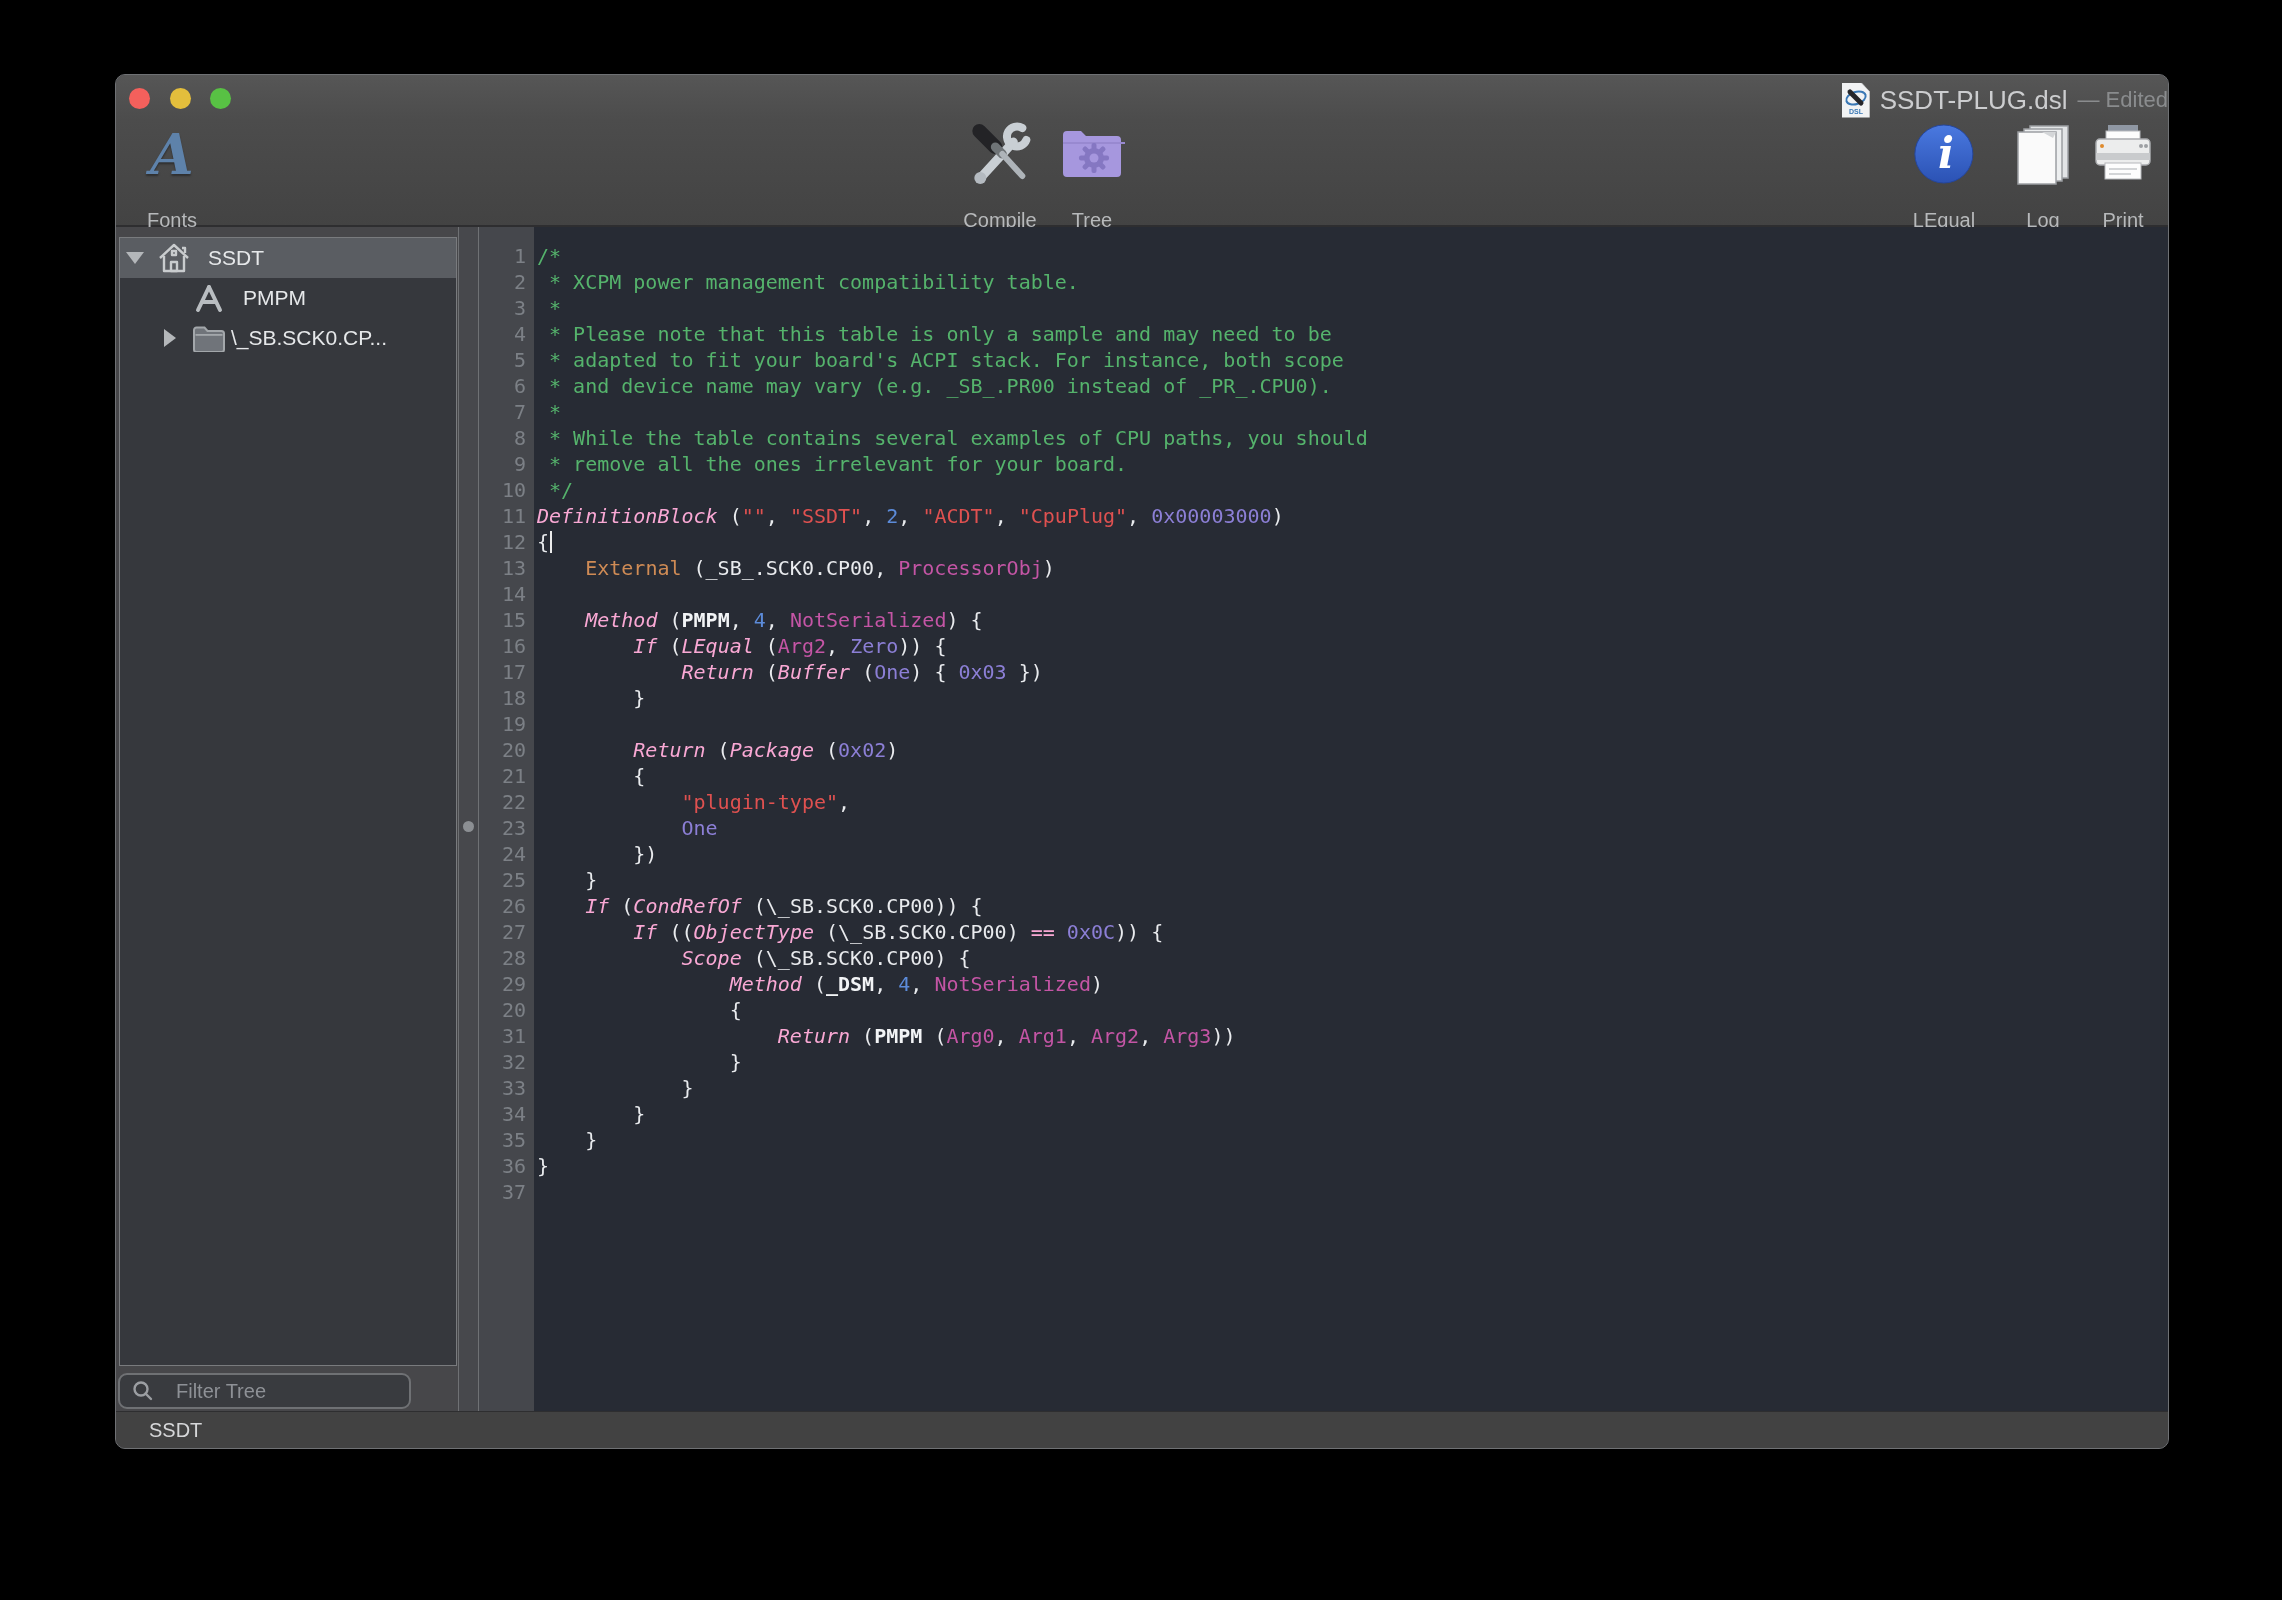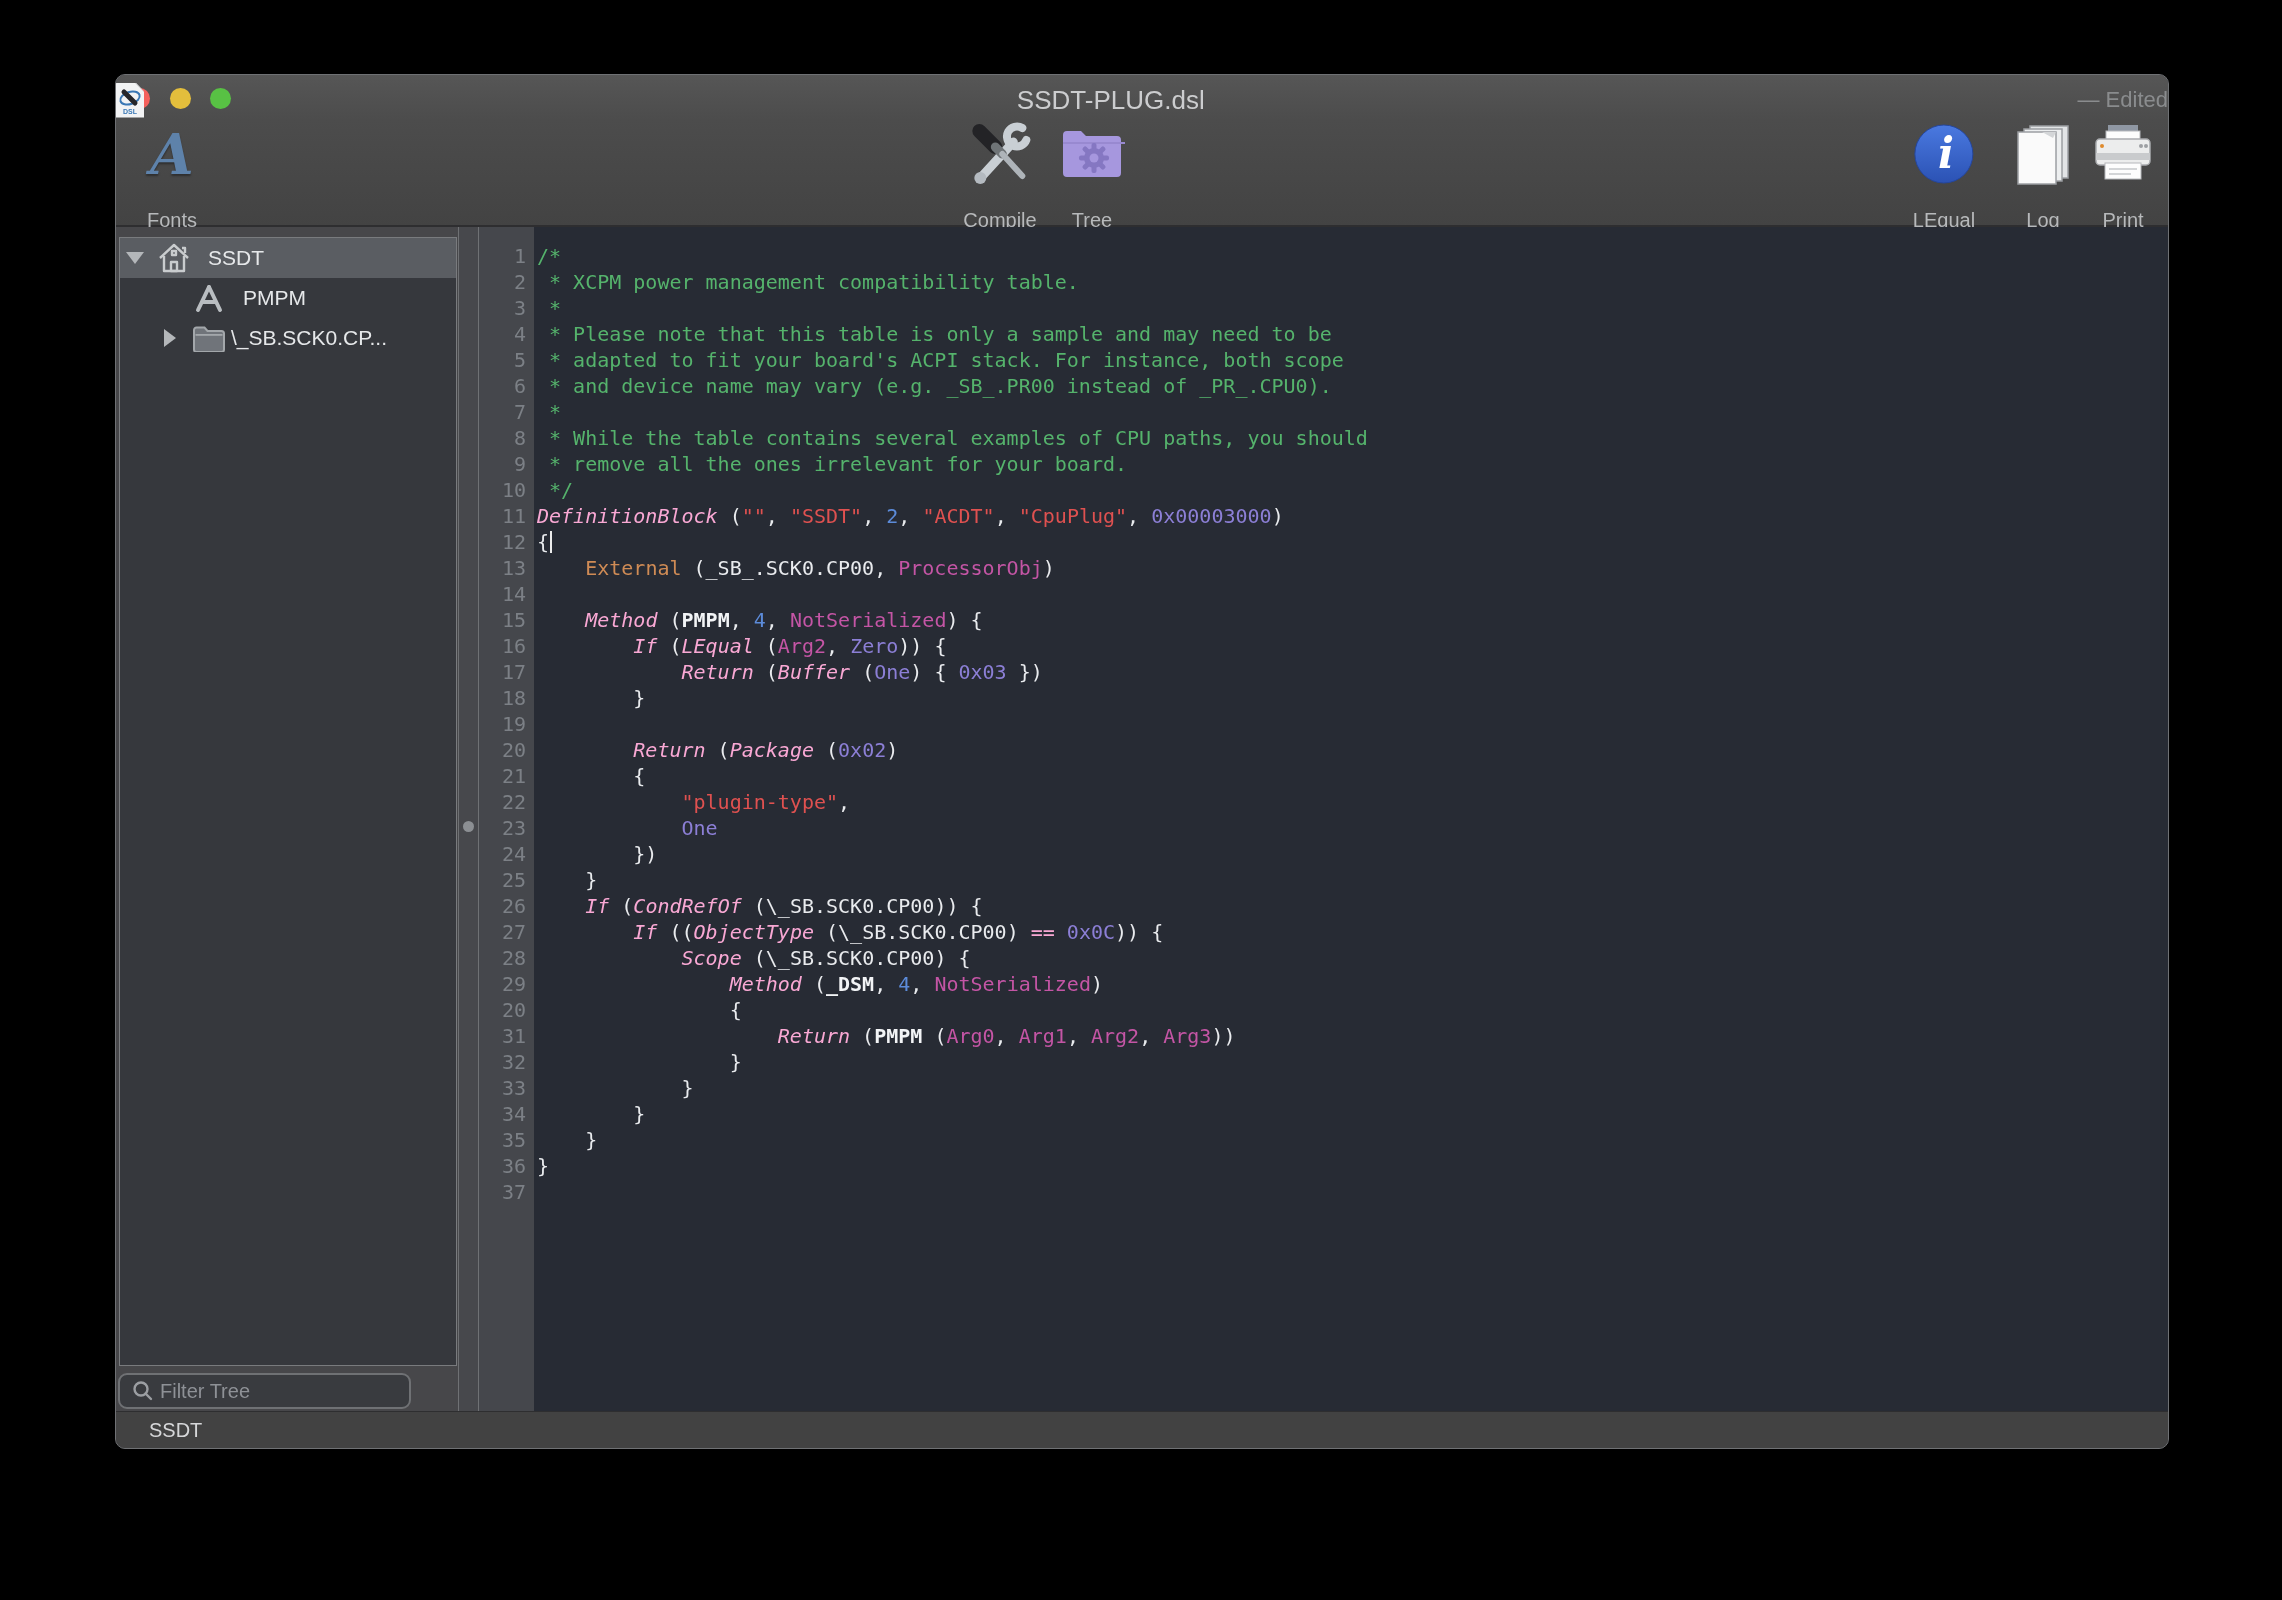--- a/index.html
+++ b/index.html
@@ -10,21 +10,21 @@
   .window{position:absolute;left:115px;top:74px;width:2054px;height:1375px;border-radius:10px;
     background:#454549;border:1px solid #6f7174;box-sizing:border-box;overflow:hidden;}
 
   
   .chrome{position:absolute;left:0;top:0;right:0;height:152px;
     background:linear-gradient(#565656,#4c4c4c 30%,#434343);border-bottom:2px solid #2e2e30;box-sizing:border-box;}
   .traffic{position:absolute;top:13px;width:21px;height:21px;border-radius:50%;}
   .traffic.red{left:13px;background:#f4605c;}
   .traffic.yellow{left:54px;background:#e3be3c;}
   .traffic.green{left:94px;background:#58c144;}
-  .titlerow{position:absolute;left:0;right:0;top:5px;height:40px;display:flex;align-items:center;justify-content:space-between;gap:10px;}
+  .titlerow{position:absolute;left:0;right:0;top:5px;height:40px;display:flex;align-items:center;justify-content:flex-end;gap:10px;}
   .doc-icon{position:relative;width:28px;height:35px;background:#f2f3f4;
     clip-path:polygon(0 0,70% 0,100% 26%,100% 100%,0 100%);}
   .doc-icon .fold{position:absolute;right:0;top:0;width:0;height:0;border-left:9px solid transparent;border-top:9px solid #c2c4c6;}
   .doc-icon svg{position:absolute;left:0;top:0;}
   .title-name{font-size:26px;color:#cccdcf;}
   .title-suffix{font-size:22px;color:#8a8c8e;}
 
   
   .tbitem{position:absolute;top:44px;height:100px;transform:translateX(-50%);text-align:center;}
   .tbitem .ic{height:70px;display:flex;align-items:center;justify-content:center;}
@@ -38,21 +38,21 @@
   .sidebar-box{position:absolute;left:3px;top:10px;width:338px;height:1129px;
     background:#36383d;border:1px solid #797b7e;box-sizing:border-box;overflow:hidden;}
   .tree-row{position:relative;height:40px;display:flex;align-items:center;color:#e6e8ea;font-size:21px;}
   .tree-row.selected{background:#5a5d62;}
   .disc{width:0;height:0;flex:none;}
   .disc.expanded{border-left:9px solid transparent;border-right:9px solid transparent;border-top:12px solid #b4b7ba;}
   .disc.collapsed{border-top:9px solid transparent;border-bottom:9px solid transparent;border-left:12px solid #b4b7ba;}
   .tree-ic{flex:none;display:flex;align-items:center;justify-content:center;}
   .filter-field{position:absolute;left:2px;top:1146px;width:293px;height:36px;border-radius:9px;
     border:2px solid #6f7174;background:#393b3f;box-sizing:border-box;display:flex;align-items:center;}
-  .filter-ph{font-size:20px;color:#8e9196;margin-left:4px;}
+  .filter-ph{font-size:20px;color:#8e9196;margin-left:20px;}
 
   .splitter{position:relative;width:21px;flex:none;background:#47484c;border-left:1px solid #6f7174;border-right:1px solid #6f7174;box-sizing:border-box;}
   .splitter .dot{position:absolute;left:50%;top:594px;width:11px;height:11px;margin-left:-5.5px;border-radius:50%;background:#8c8f93;}
 
   .gutter{width:55px;flex:none;background:#45474c;color:#7c8086;
     font-family:"DejaVu Sans Mono","Liberation Mono",monospace;font-size:20px;line-height:26px;
     text-align:right;padding:16px 8px 0 0;box-sizing:border-box;}
   .gutter div{height:26px;}
 
   .editor{flex:1;background:#272b34;overflow:hidden;position:relative;}

